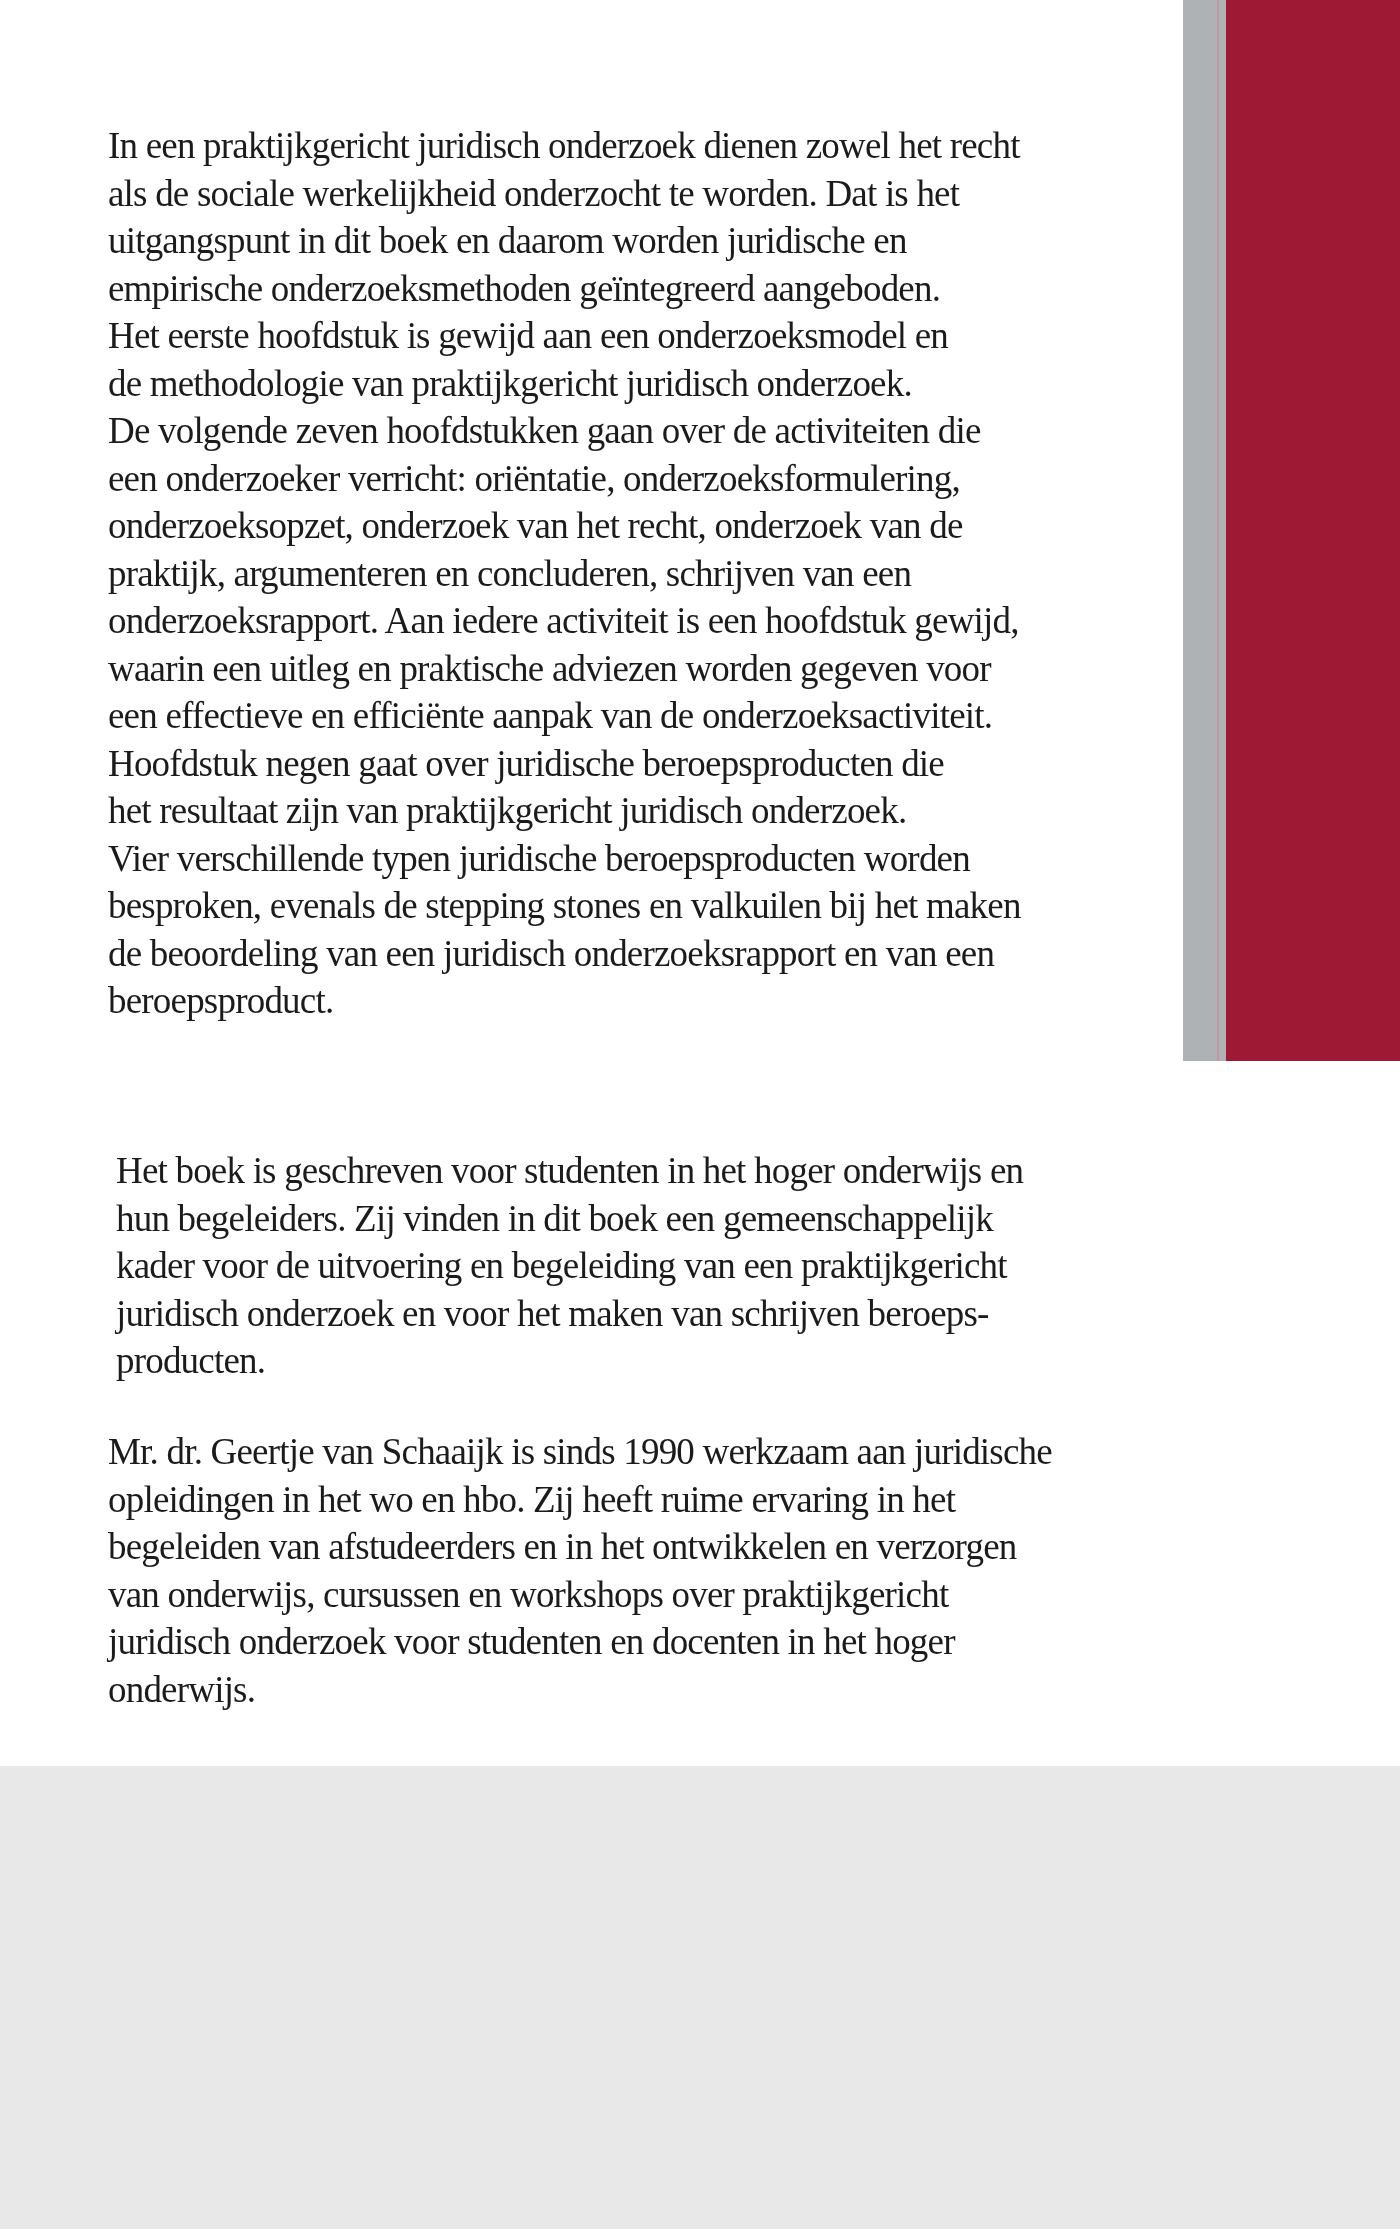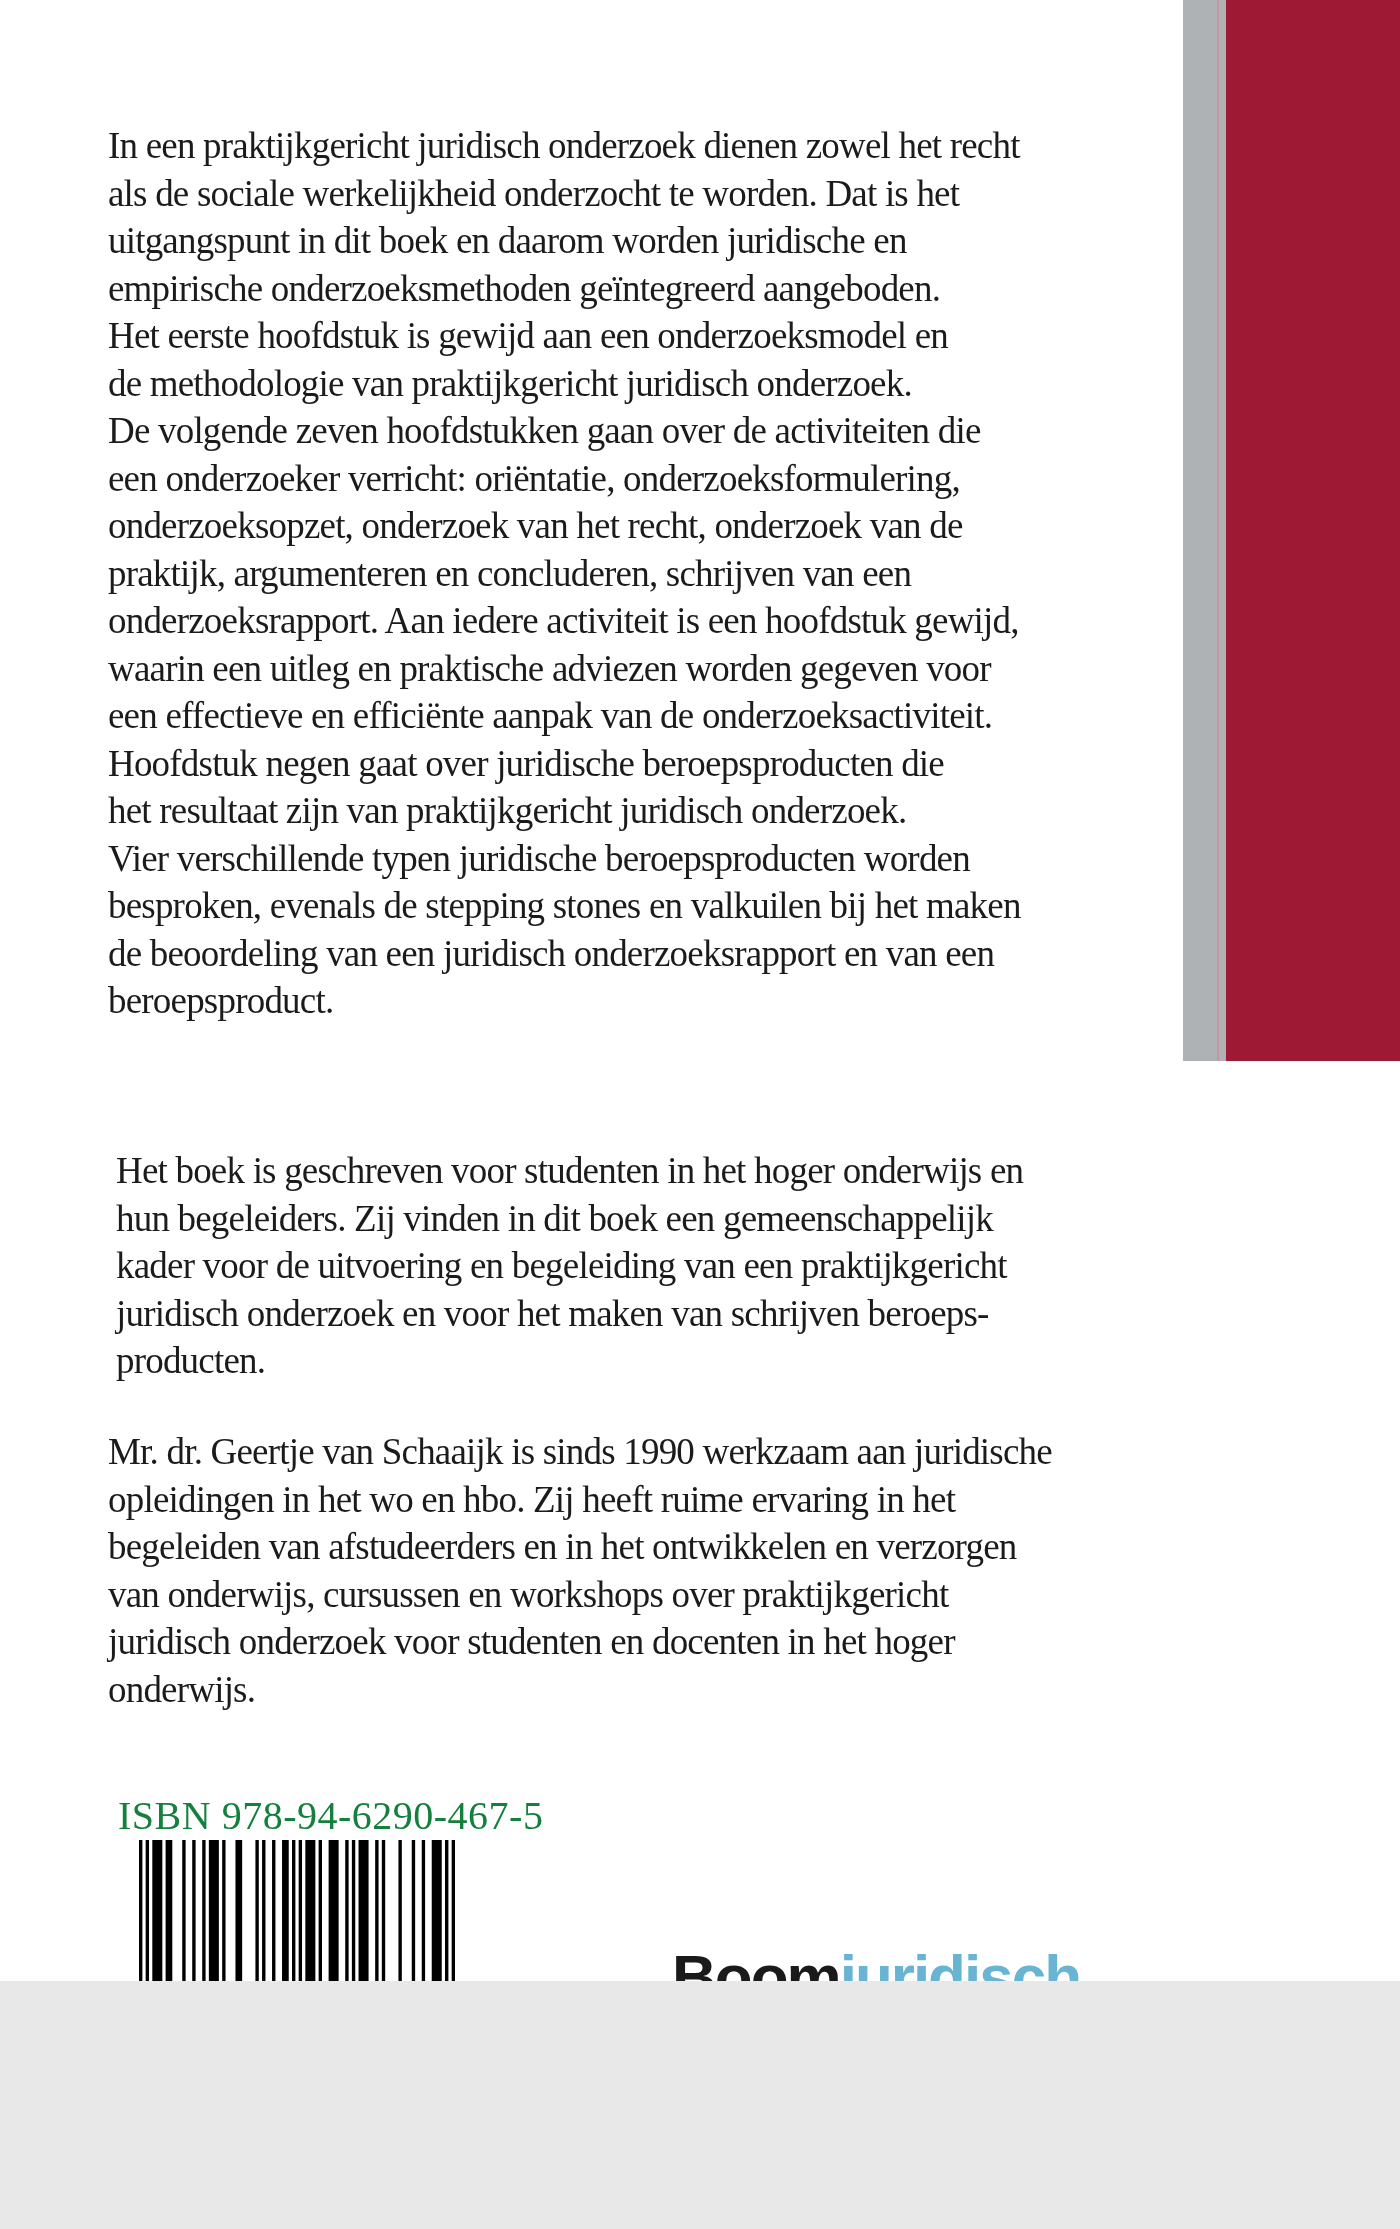--- a/index.html
+++ b/index.html
@@ -1,18 +1,18 @@
 <!DOCTYPE html>
 <html><head>
 <meta charset="utf-8">
 <style>
   html,body{margin:0;padding:0;background:#e8e8e8;}
   .page{
     position:relative;
-    width:1400px;height:1981px;
+    width:1400px;height:1766px;
     background:#ffffff;
     overflow:hidden;
     font-family:"Liberation Serif","DejaVu Serif",serif;
   }
   
   .band{position:absolute;top:0;}
   .band-gray{left:1183px;width:43px;height:1061px;}
   .band-red{left:1226px;width:174px;height:1061px;}
   .fold-line{position:absolute;top:0;left:1217px;width:2px;height:1061px;opacity:.85;}
   

